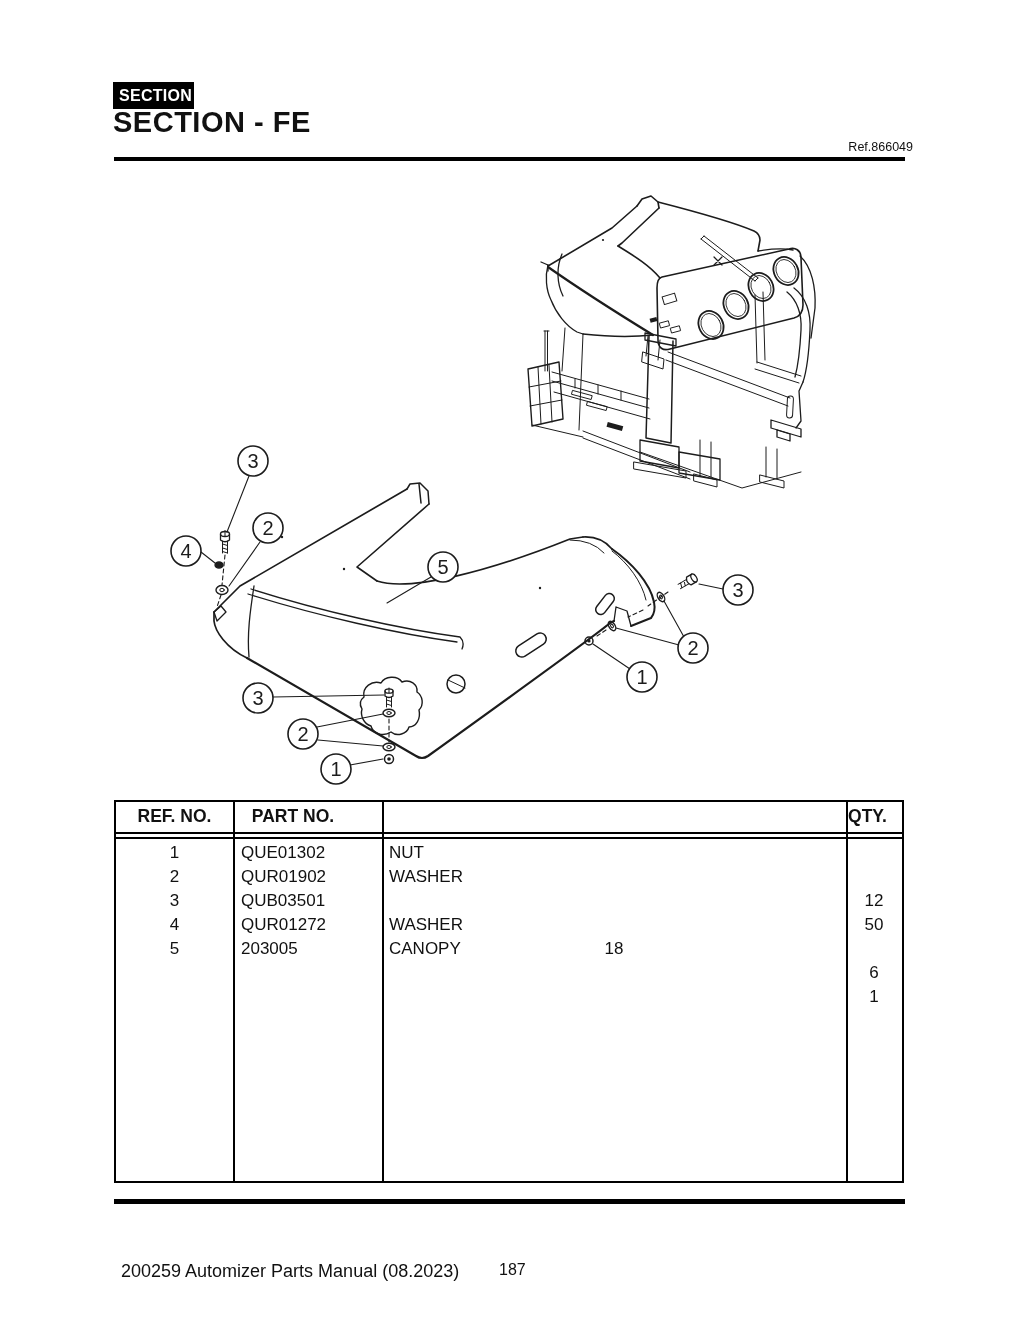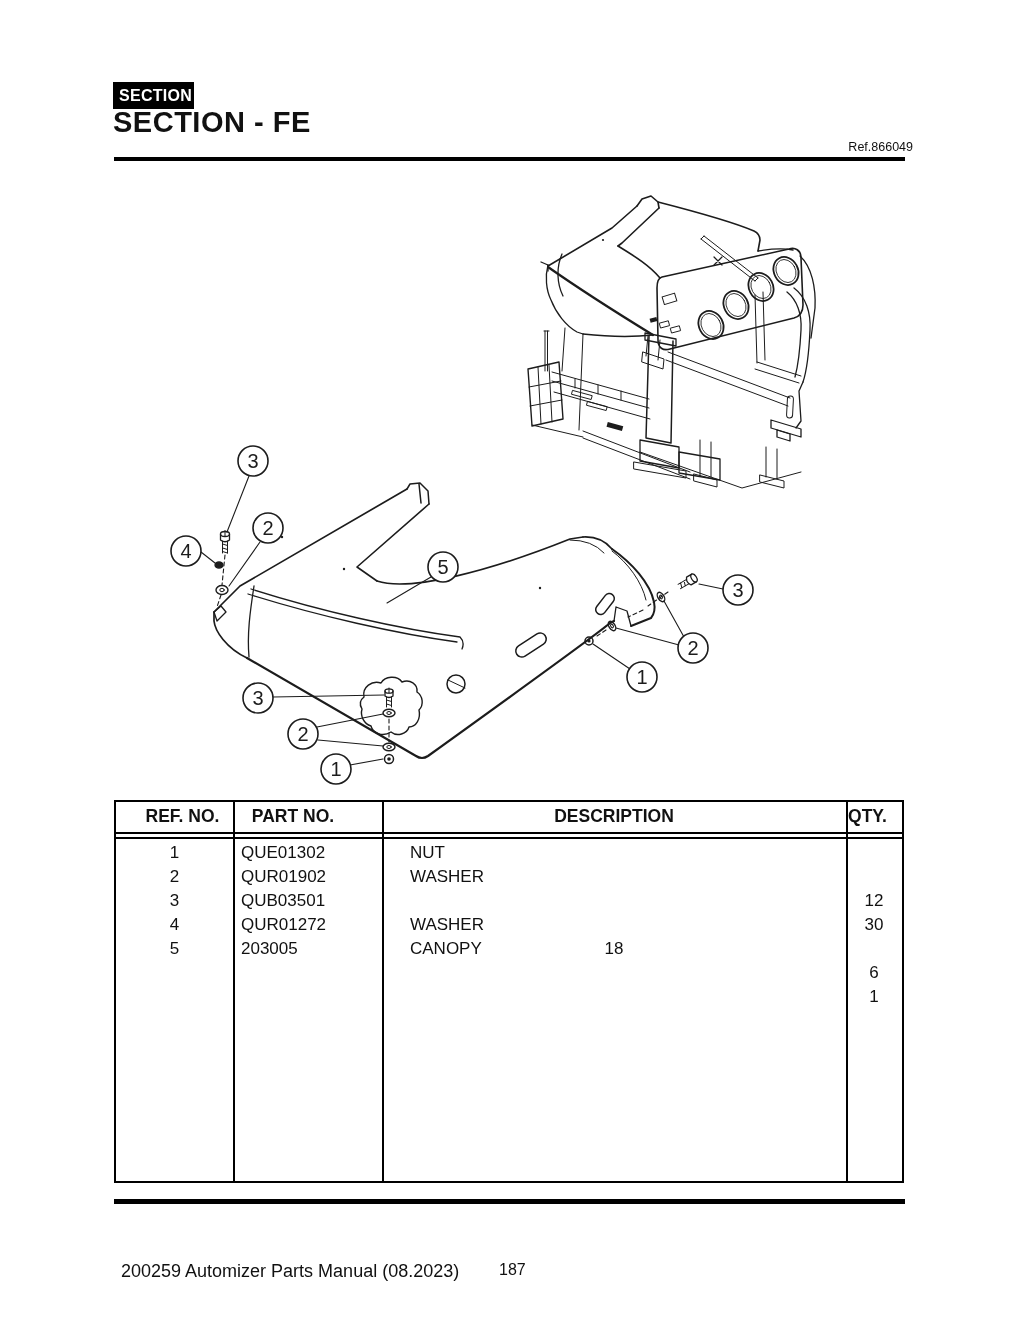--- a/index.html
+++ b/index.html
@@ -28,21 +28,21 @@
   }
   .ptable .vline{position:absolute;top:0;bottom:0;width:1.6px;background:#000;}
   .ptable .hline1{position:absolute;left:0;right:0;top:30px;height:1.5px;background:#000;}
   .ptable .hline2{position:absolute;left:0;right:0;top:34.5px;height:2.5px;background:#000;}
   .ptable .th{position:absolute;top:4px;font-size:17.5px;font-weight:bold;text-align:center;}
   .tbody{position:absolute;left:0;right:0;top:39px;}
   .trow{display:grid;grid-template-columns:117px 149px 464px 1fr;height:24px;
         font-size:17px;line-height:24px;}
   .trow .c-ref{text-align:center;}
   .trow .c-part{padding-left:8px;}
-  .trow .c-desc{padding-left:28px;}
+  .trow .c-desc{padding-left:7px;}
   .trow .c-qty{text-align:center;margin-top:48px;}
   
   .foot-rule{left:114px;top:1199px;width:791px;height:4.5px;background:#000;}
   .footer-left{left:121px;top:1261px;font-size:18px;}
   .footer-page{left:499px;top:1261px;font-size:16px;}
 </style>
 </head>
 <body>
 
 <svg id="diagram" class="abs" viewBox="0 0 1024 1326">
@@ -278,36 +278,35 @@
 <div class="abs page-title">SECTION - FE</div>
 <div class="abs ref-number">Ref.866049</div>
 <div class="abs head-rule"></div>
 
 <div class="abs ptable">
   <div class="vline" style="left:117px"></div>
   <div class="vline" style="left:266px"></div>
   <div class="vline" style="left:730px"></div>
   <div class="hline1"></div>
   <div class="hline2"></div>
-  <div class="th" style="left:8px;width:117px">REF. NO.</div>
+  <div class="th" style="left:0;width:117px">REF. NO.</div>
   <div class="th" style="left:117px;width:120px">PART NO.</div>
-  <div class="th" style="left:266px;width:464px">DESCRIPTION</div>
   <div class="th" style="left:730px;right:13px">QTY.</div>
   <div class="tbody" id="table-body">
       <div class="trow">
         <div class="c-ref">1</div>
         <div class="c-part">QUE01302</div>
         <div class="c-desc">NUT</div>
         <div class="c-qty">12</div>
       </div>
       <div class="trow">
         <div class="c-ref">2</div>
         <div class="c-part">QUR01902</div>
         <div class="c-desc">WASHER</div>
-        <div class="c-qty">30</div>
+        <div class="c-qty">50</div>
       </div>
       <div class="trow">
         <div class="c-ref">3</div>
         <div class="c-part">QUB03501</div>
         <div class="c-qty">18</div>
       </div>
       <div class="trow">
         <div class="c-ref">4</div>
         <div class="c-part">QUR01272</div>
         <div class="c-desc">WASHER</div>

